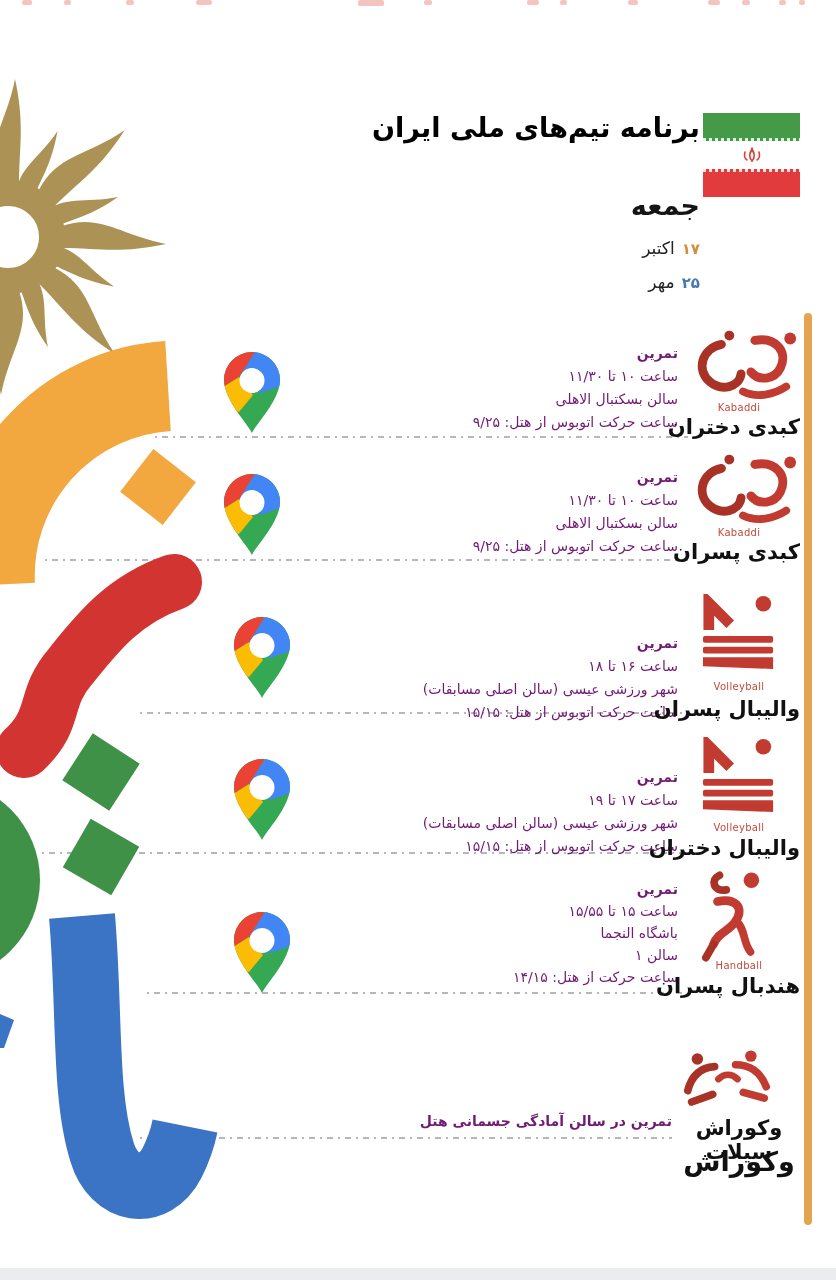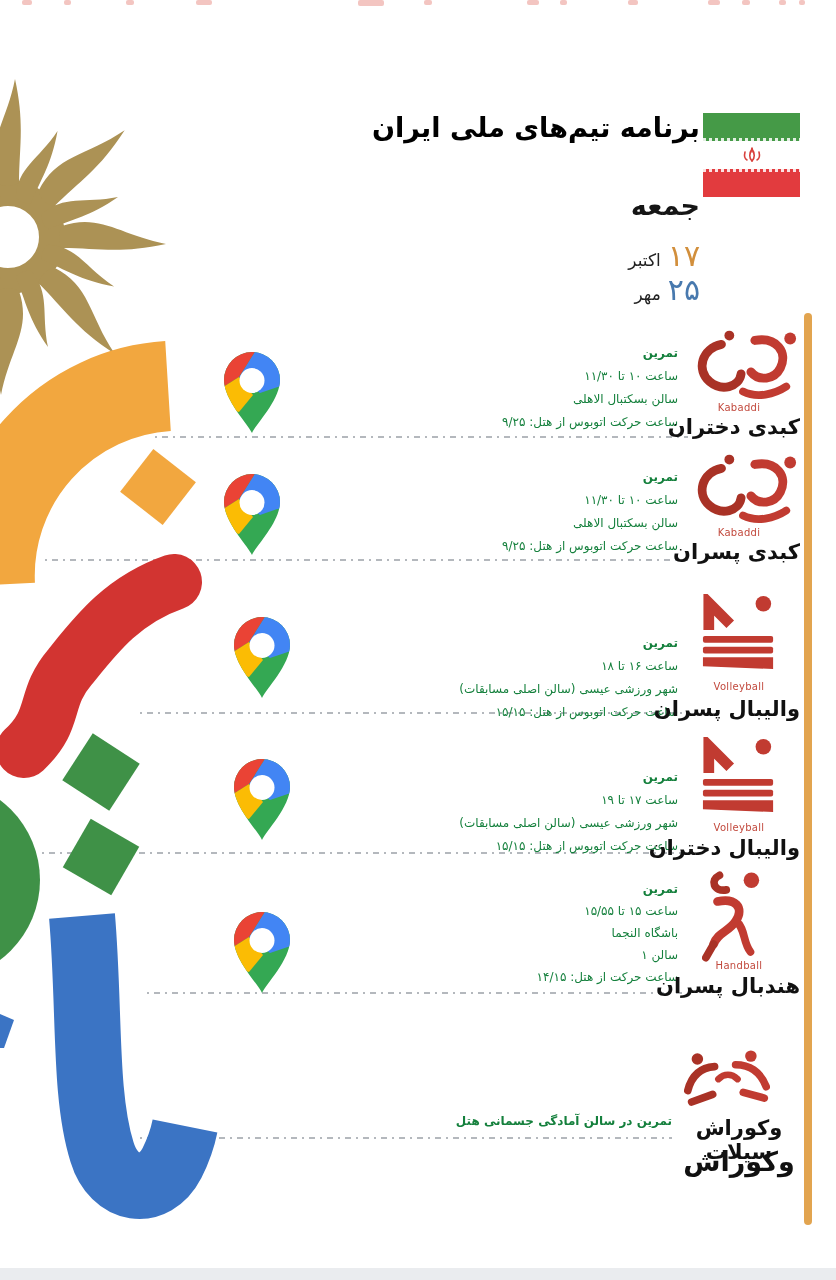--- a/index.html
+++ b/index.html
@@ -13,41 +13,41 @@
   
   .topmark{position:absolute;top:0;height:5px;background:rgba(224,110,100,.40);border-radius:2px;z-index:3;}
   
   .title{position:absolute;right:136px;top:112px;z-index:3;direction:rtl;text-align:right;
          font-size:27px;font-weight:700;color:#000000;}
   .weekday{position:absolute;right:136px;top:190px;z-index:3;direction:rtl;
            font-size:27px;font-weight:700;color:#151515;}
   .dateline{position:absolute;right:136px;z-index:3;direction:rtl;text-align:right;
             font-size:17px;color:#222;font-weight:500;}
   .dl1{top:238px;} .dl2{top:272px;}
-  .dateline .day{font-size:30px;font-weight:400;margin-left:7px;}
+  .dateline .day{font-size:15px;font-weight:700;margin-left:7px;}
   .dl1 .day{color:#D28F3C;} .dl2 .day{color:#4879AE;}
   
   .flag{position:absolute;left:703px;top:113px;width:97px;height:84px;z-index:3;}
   .flag .st{position:absolute;left:0;width:97px;}
   .flag .g{top:0;height:28px;background:#459A47;}
   .flag .w{top:28px;height:28px;background:#fff;}
   .flag .r{top:56px;height:28px;background:#E23B3E;}
   .flag .band{position:absolute;left:0;width:97px;height:3px;
       background:repeating-linear-gradient(90deg,#fff 0 3px,transparent 3px 6px);opacity:.85;}
   .b1{top:25px;} .b2{top:56px;}
   .flag .emblem{position:absolute;left:38px;top:34px;}
   
   .noc{position:absolute;left:698px;top:205px;width:106px;z-index:3;text-align:center;}
   .noc .fa{direction:rtl;font-size:9.5px;font-style:italic;color:#1a1a1a;line-height:1.25;margin-top:2px;}
   .noc .en{font-size:14.5px;font-weight:700;letter-spacing:.5px;color:#111;margin-top:1px;}
   
   .entry{position:absolute;inset:0;pointer-events:none;}
   .pin{position:absolute;width:80px;height:84px;z-index:4;pointer-events:auto;}
   .details{position:absolute;right:158px;z-index:4;direction:rtl;text-align:right;}
-  .l{font-size:12px;line-height:23px;color:#15803d;font-weight:500;}
+  .l{font-size:14px;line-height:23px;color:#701a75;font-weight:500;}
   .l.b{font-weight:700;}
   .sporticon{position:absolute;z-index:4;}
   .sport-en{position:absolute;left:676px;width:126px;z-index:4;text-align:center;
             font-size:10px;color:#C24A3E;letter-spacing:.3px;font-weight:500;}
   .team{position:absolute;right:36px;z-index:4;direction:rtl;text-align:right;
         font-size:21px;font-weight:700;color:#111;}
   #e0 .details{top:342px;} #e0 .pin{left:212px;top:350px;}
   #e0 .sporticon{left:692px;top:328px;} #e0 .sport-en{top:402px;} #e0 .team{top:415px;}
   #e1 .details{top:466px;} #e1 .pin{left:212px;top:472px;}
   #e1 .sporticon{left:692px;top:452px;} #e1 .sport-en{top:527px;} #e1 .team{top:540px;}

